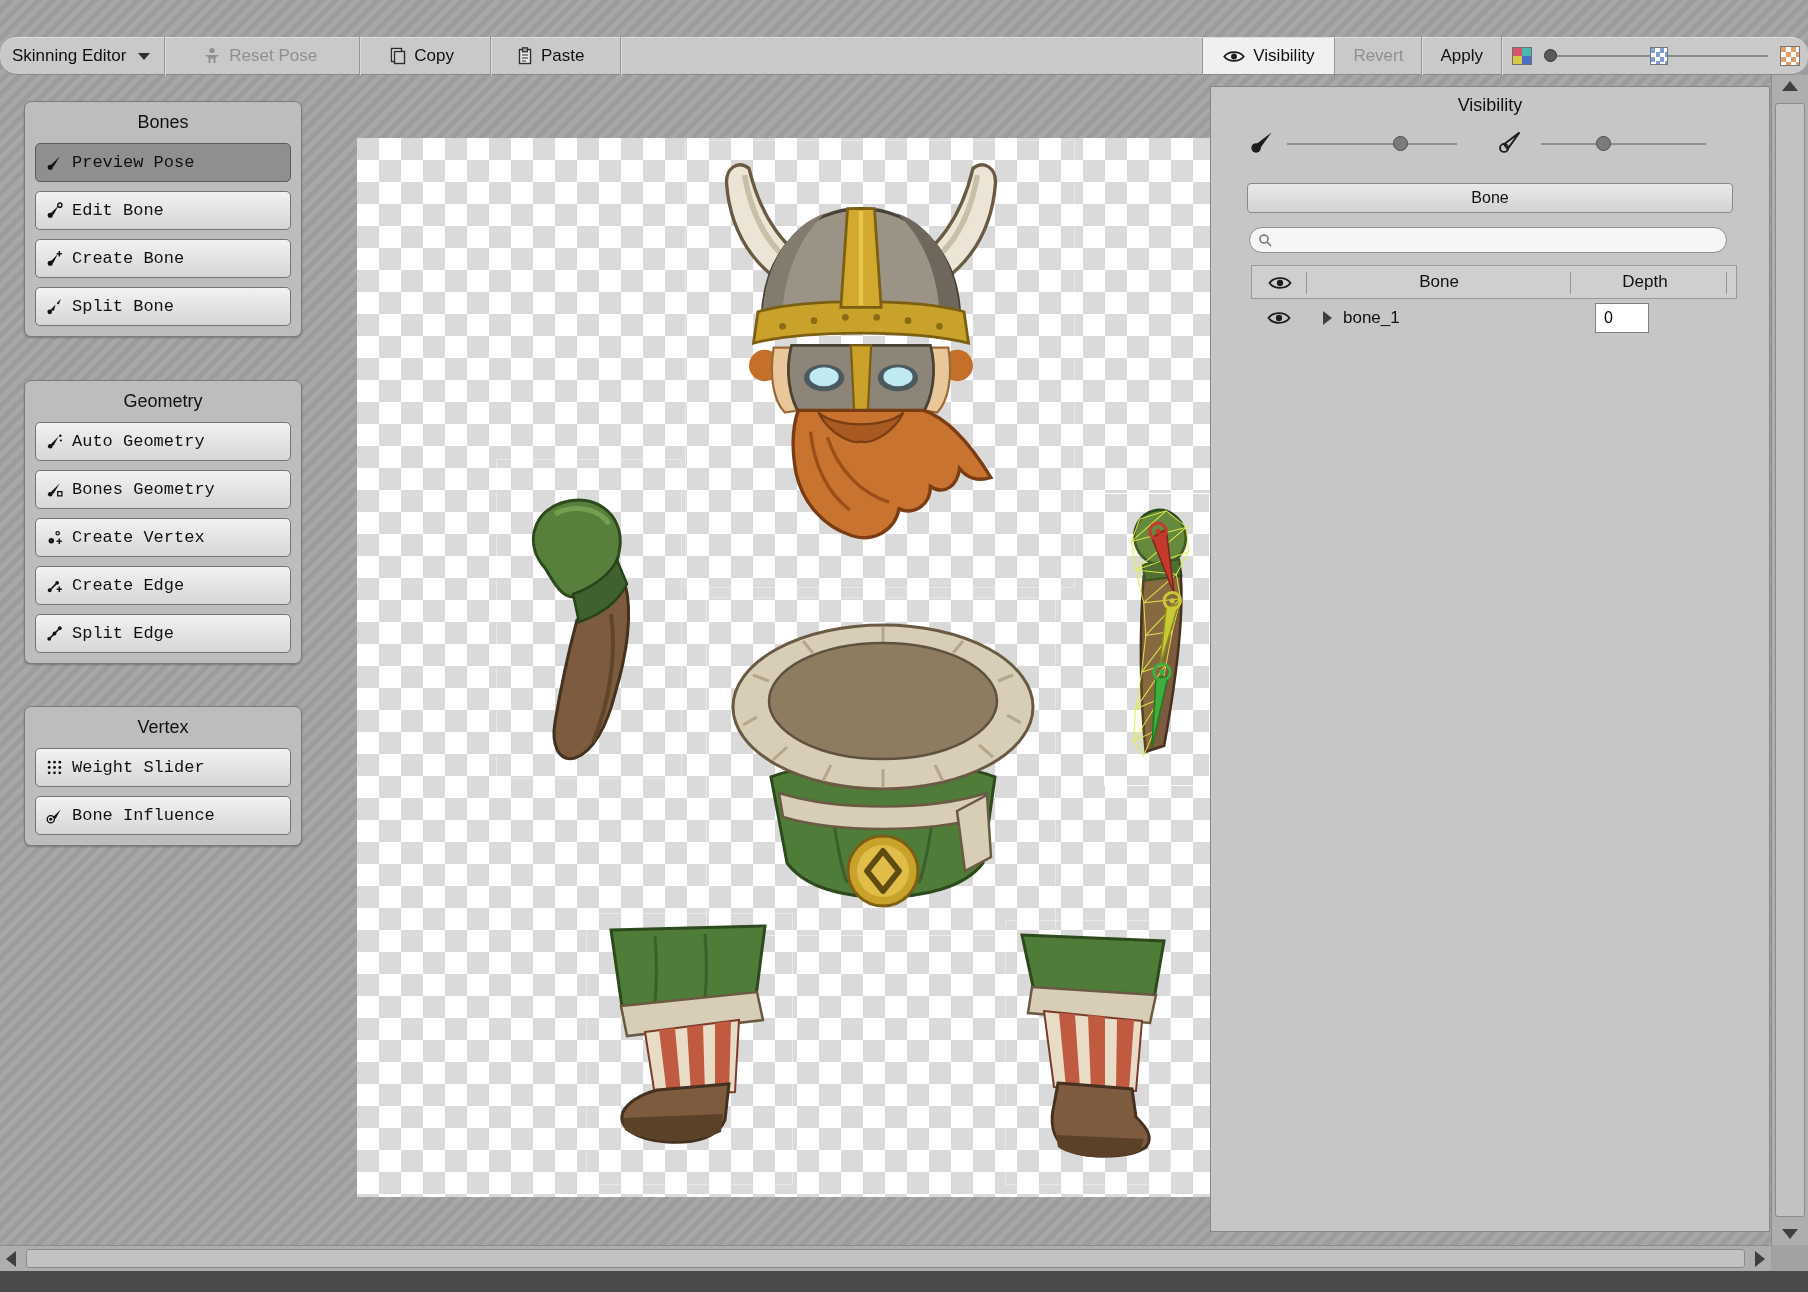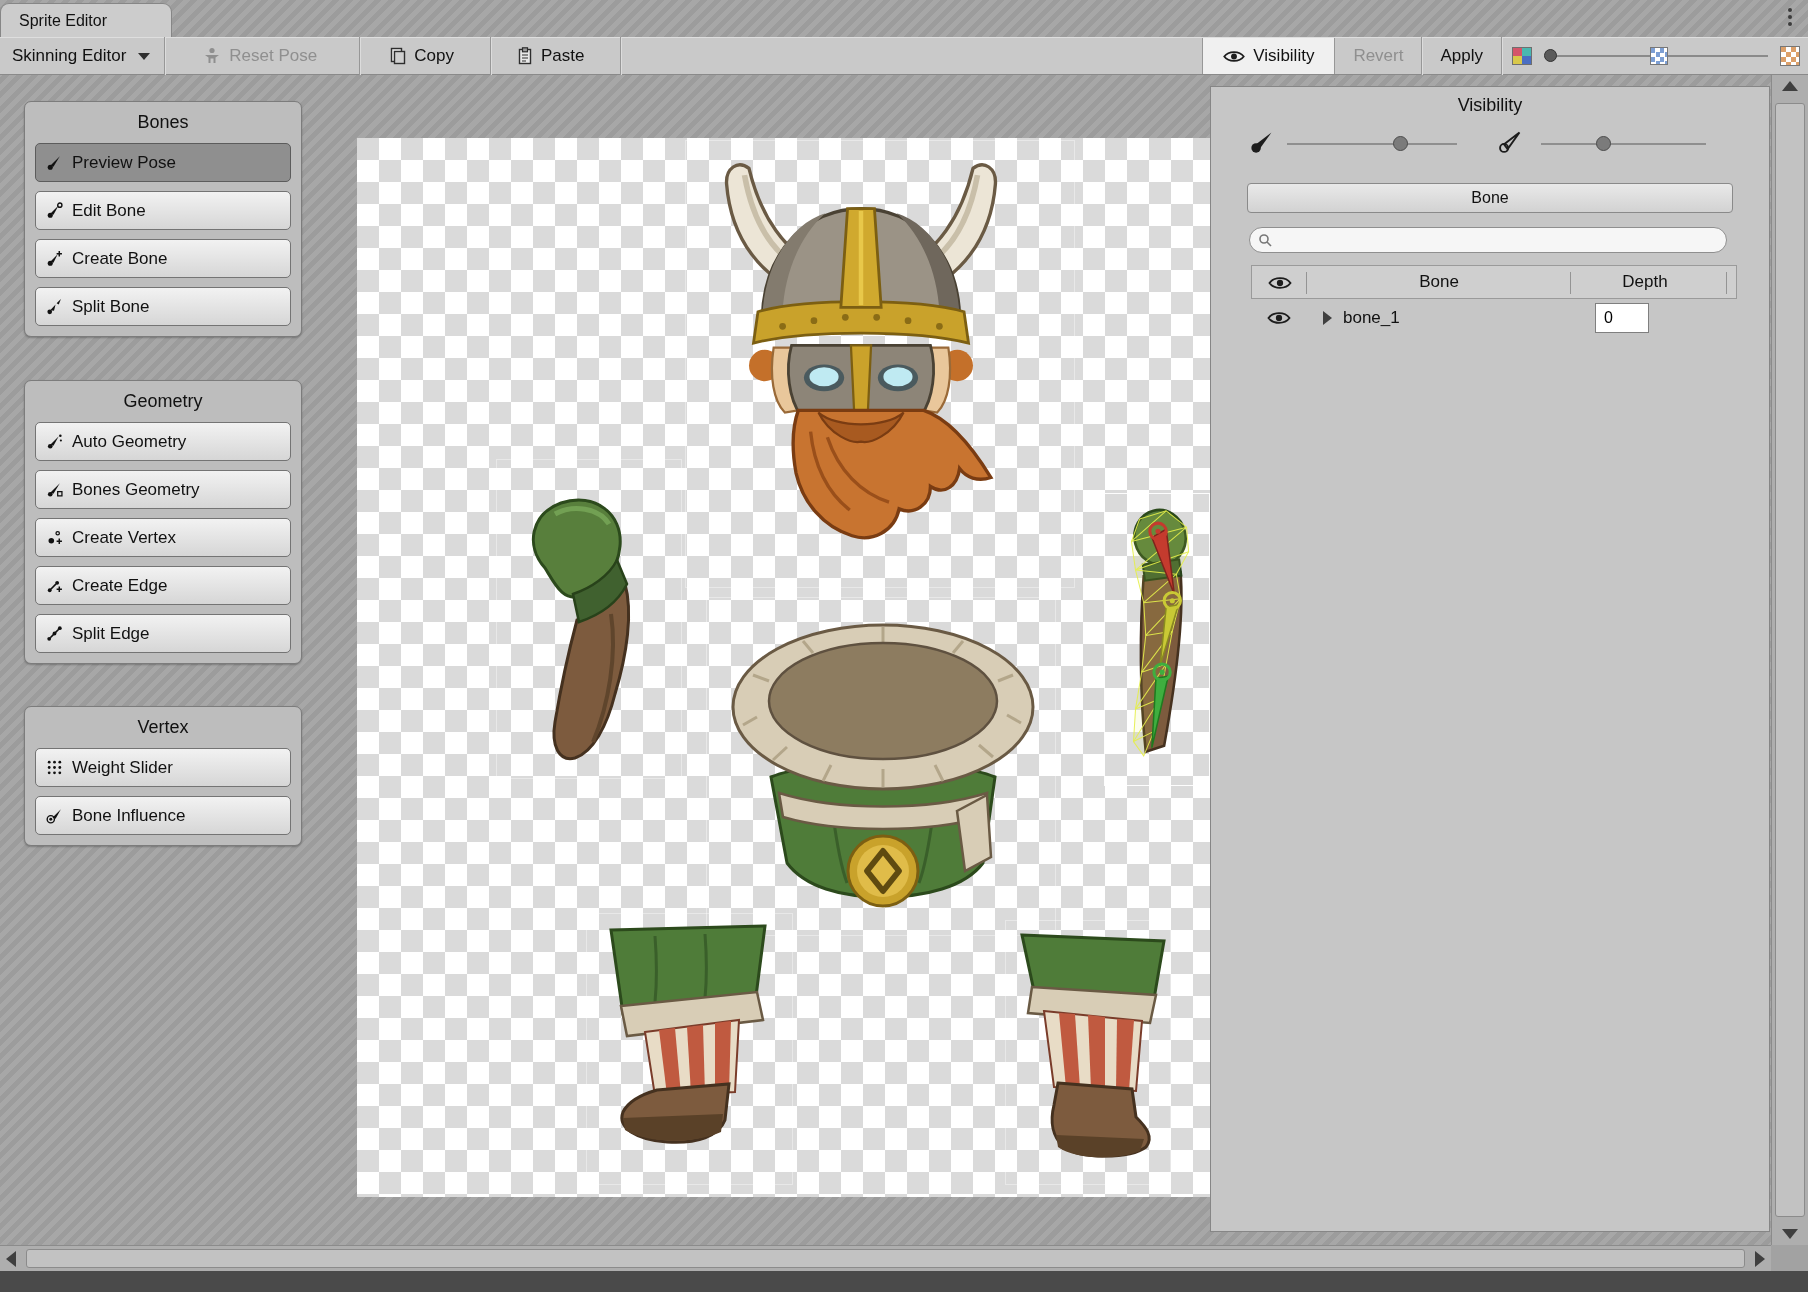--- a/index.html
+++ b/index.html
@@ -15,21 +15,21 @@
          background:#cccccc; border:1px solid #868686; border-bottom:none;
          border-radius:9px 9px 0 0; display:flex; align-items:center;
          padding-left:18px; font-size:16px; }
   .kebab { position:absolute; right:14px; top:8px; width:6px; display:flex;
            flex-direction:column; gap:3px; cursor:pointer; }
   .kebab i { width:4px; height:4px; border-radius:50%; background:#3c3c3c; }
 
   
   .toolbar { position:absolute; top:37px; left:0; right:0; height:38px;
              background:#c9c9c9; border-top:1px solid #dedede;
-             border-bottom:1px solid #8a8a8a; display:flex; align-items:center; }
+             border-bottom:1px solid #8a8a8a; display:flex; align-items:center;border-radius:17px; }
   .tb-sep { width:1px; height:38px; background:#979797; box-shadow:1px 0 0 #dcdcdc; }
   .tb-item { display:flex; align-items:center; gap:8px; font-size:17px; padding:1px 16px; height:100%; }
   .tb-item.dropdown { padding:0 14px 0 12px; }
   .caret-down { width:0; height:0; border-left:6px solid transparent; border-right:6px solid transparent; border-top:7px solid #2f2f2f; margin-left:4px; }
   .disabled { color:#8f8f8f; }
   .tb-right { position:absolute; right:0; top:0; height:100%; display:flex; align-items:center; }
   .vis-btn { height:100%; background:#f0f0f0; border-left:1px solid #979797; border-right:1px solid #979797;
              display:flex; align-items:center; gap:8px; padding:0 20px; font-size:17px; }
   .tb-text-btn { padding:0 18px; font-size:17px; height:100%; display:flex; align-items:center;text-align:right; }
   .color-grid { width:20px; height:18px; border:1px solid #6f6f6f; display:grid;
@@ -43,21 +43,21 @@
   .checker-orange { width:20px; height:20px; border:1px solid #777; margin-right:8px;
                   background:conic-gradient(#fff 90deg,#dca06a 0 180deg,#fff 0 270deg,#dca06a 0) 0 0/10px 10px; }
 
   
   .group { position:absolute; left:24px; width:278px; background:#bdbdbd;
            border:1px solid #7c7c7c; border-radius:7px; padding:6px 10px 8px;
            box-shadow:0 1px 2px rgba(0,0,0,.25); }
   .group h3 { text-align:center; font-size:18px; font-weight:400; padding:4px 0 10px; }
   .tool-btn { height:39px; margin-bottom:9px; border-radius:5px; border:1px solid #747474;
               background:linear-gradient(#f2f2f2,#d6d6d6); display:flex; align-items:center;
-              gap:9px; padding-left:10px; font-size:17px; cursor:pointer; }
+              gap:9px; padding-left:10px; font-size:17px; cursor:pointer;font-family:Liberation Mono, monospace; }
   .tool-btn:last-child { margin-bottom:2px; }
   .tool-btn.active { background:#8f8f8f; border-color:#5c5c5c; }
   .tool-btn svg { flex:0 0 auto; }
 
   
   .canvas { position:absolute; left:357px; top:138px; width:853px; height:1059px;
             background-color:#ffffff;
             background-image:conic-gradient(#ffffff 90deg,#dadada 0 180deg,#ffffff 0 270deg,#dadada 0);
             background-size:44px 44px; }
   .faint-rect { position:absolute; border:1px solid rgba(255,255,255,.38); }
@@ -105,30 +105,20 @@
   .hthumb { position:absolute; top:3px; bottom:3px; left:26px; right:26px; background:#c2c2c2;
             border:1px solid #8b8b8b; border-radius:3px; }
   .corner { position:absolute; left:1771px; top:1245px; width:37px; height:26px; background:#a2a2a2; }
   .bottom-strip { position:absolute; left:0; top:1271px; width:1808px; height:21px; background:#4a4a4a; }
 </style>
 </head>
 <body>
 
 <div class="app">
 
-  <div class="tabbar">
-    <div class="tab">
-      <span>Sprite Editor</span>
-    </div>
-    <div class="kebab">
-        <i></i>
-        <i></i>
-        <i></i>
-      </div>
-  </div>
 
   <div class="toolbar">
     <div class="tb-item dropdown">
       <span>Skinning Editor</span>
       <span class="caret-down"></span>
     </div>
     <div class="tb-sep"></div>
     <div class="tb-item disabled" style="margin-left:22px">
       <svg width="18" height="18" viewBox="0 0 18 18">
         <circle cx="9" cy="3.5" r="2.6" fill="#8f8f8f"></circle>

